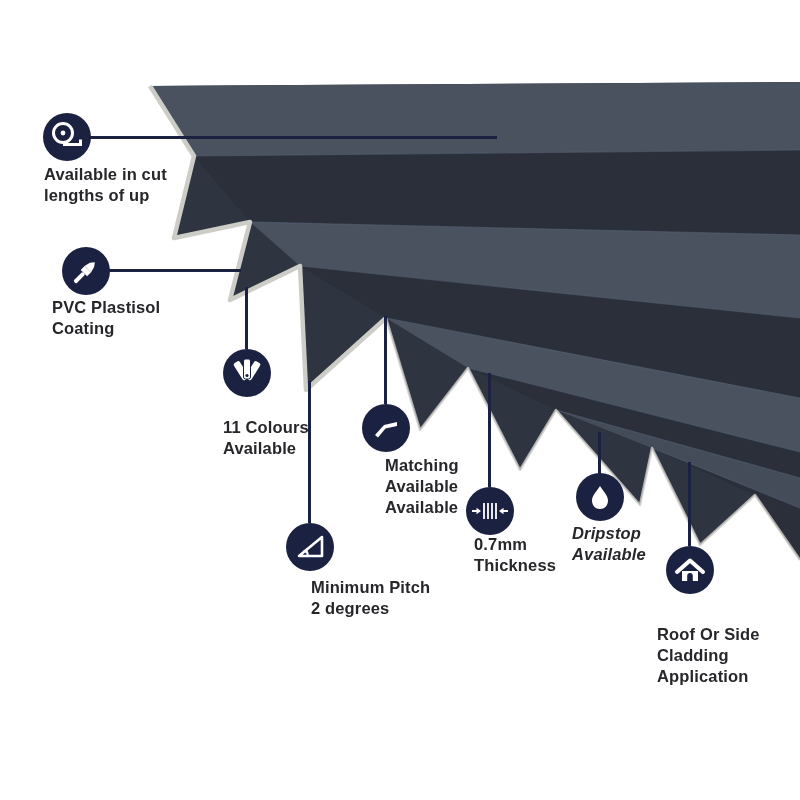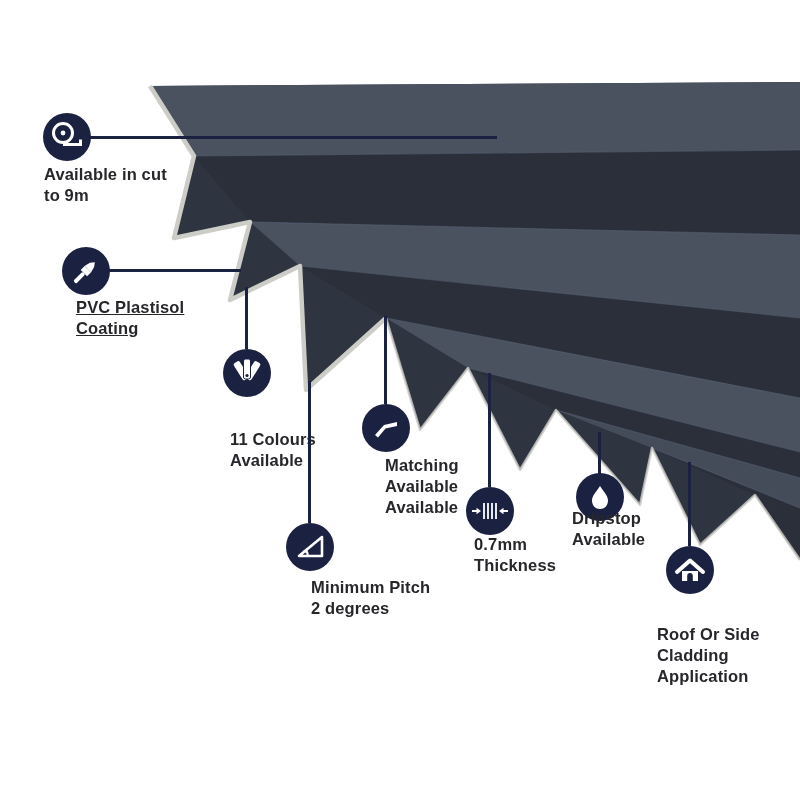--- a/index.html
+++ b/index.html
@@ -61,35 +61,35 @@
   <div class="connector h" style="left:67px;top:136px;width:430px;"></div>
   <div>
     <svg class="icon-badge" style="left: 43px; top: 113px; position: absolute;" viewBox="-24 -24 48 48">
       <circle class="bg" cx="0" cy="0" r="24"></circle>
       <circle class="glyph-stroke" cx="-4" cy="-4" r="9.5" style="stroke-width:3"></circle>
       <circle class="glyph" cx="-4" cy="-4" r="2.4"></circle>
       <path class="glyph-stroke" style="stroke-width:3" d="M-4,7.5 L13,7.5 M13.5,9 L13.5,2.5"></path>
     </svg>
     <div class="label" style="left:44px;top:164px;">
       <div>Available in cut</div>
-      <div>to 9m</div>
+      <div>lengths of up</div>
     </div>
   </div>
 
   <div class="connector h" style="left:86px;top:269px;width:155px;"></div>
   <div>
     <svg class="icon-badge" style="left: 62px; top: 247px; position: absolute;" viewBox="-24 -24 48 48">
       <circle class="bg" cx="0" cy="0" r="24"></circle>
       <g transform="rotate(45)" class="glyph">
         <rect x="-2" y="3" width="4" height="13" rx="1.5"></rect>
         <rect x="-4.5" y="-2.5" width="9" height="5.5"></rect>
         <path d="M-4.5,-2.5 L4.5,-2.5 L3,-8.5 L0,-12.5 L-3,-8.5 Z"></path>
       </g>
     </svg>
-    <div class="label" style="left:76px;top:297px;text-decoration:underline;">
+    <div class="label" style="left:52px;top:297px;">
       <div>PVC Plastisol</div>
       <div>Coating</div>
     </div>
   </div>
 
   <div class="connector v" style="left:245px;top:287px;height:62px;"></div>
   <div>
     <svg class="icon-badge" style="left: 223px; top: 349px; position: absolute;" viewBox="-24 -24 48 48">
       <circle class="bg" cx="0" cy="0" r="24"></circle>
       <g transform="rotate(-32 0 7)">
@@ -98,21 +98,21 @@
       </g>
       <g transform="rotate(32 0 7)">
         <rect class="glyph" x="-3.5" y="-14" width="7" height="20" rx="2"></rect>
         <circle class="bg" cx="0" cy="2.5" r="1.6"></circle>
       </g>
       <g>
         <rect class="glyph" x="-3.5" y="-14" width="7" height="20" rx="2" stroke="#1b2140" stroke-width="1"></rect>
         <circle class="bg" cx="0" cy="2.5" r="1.6"></circle>
       </g>
     </svg>
-    <div class="label" style="left:230px;top:417px;margin-top:12px;">
+    <div class="label" style="left:223px;top:417px;">
       <div>11 Colours</div>
       <div>Available</div>
     </div>
   </div>
 
   <div class="connector v" style="left:384px;top:316px;height:88px;"></div>
   <div>
     <svg class="icon-badge" style="left: 362px; top: 404px; position: absolute;" viewBox="-24 -24 48 48">
       <circle class="bg" cx="0" cy="0" r="24"></circle>
       <path class="glyph" d="M-11,7 L-2,-3 L11,-6 L11,-2 L-0.5,0.5 L-8,9.5 Z"></path>
@@ -154,21 +154,21 @@
       <div>Thickness</div>
     </div>
   </div>
 
   <div class="connector v" style="left:598px;top:432px;height:42px;"></div>
   <div>
     <svg class="icon-badge" style="left: 576px; top: 473px; position: absolute;" viewBox="-24 -24 48 48">
       <circle class="bg" cx="0" cy="0" r="24"></circle>
       <path class="glyph" d="M0,-11 C3.5,-5.5 8,-1.5 8,3.5 C8,8.6 4.4,12 0,12 C-4.4,12 -8,8.6 -8,3.5 C-8,-1.5 -3.5,-5.5 0,-11 Z"></path>
     </svg>
-    <div class="label" style="left:572px;top:508px;">
+    <div class="label" style="left:572px;top:523px;font-style:italic;">
       <div>Dripstop</div>
       <div>Available</div>
     </div>
   </div>
 
   <div class="connector v" style="left:688px;top:462px;height:84px;"></div>
   <div>
     <svg class="icon-badge" style="left: 666px; top: 546px; position: absolute;" viewBox="-24 -24 48 48">
       <circle class="bg" cx="0" cy="0" r="24"></circle>
       <path class="glyph-stroke" style="stroke-width:4;stroke-linecap:round;stroke-linejoin:round" d="M-13,2 L0,-9.5 L13,2"></path>

